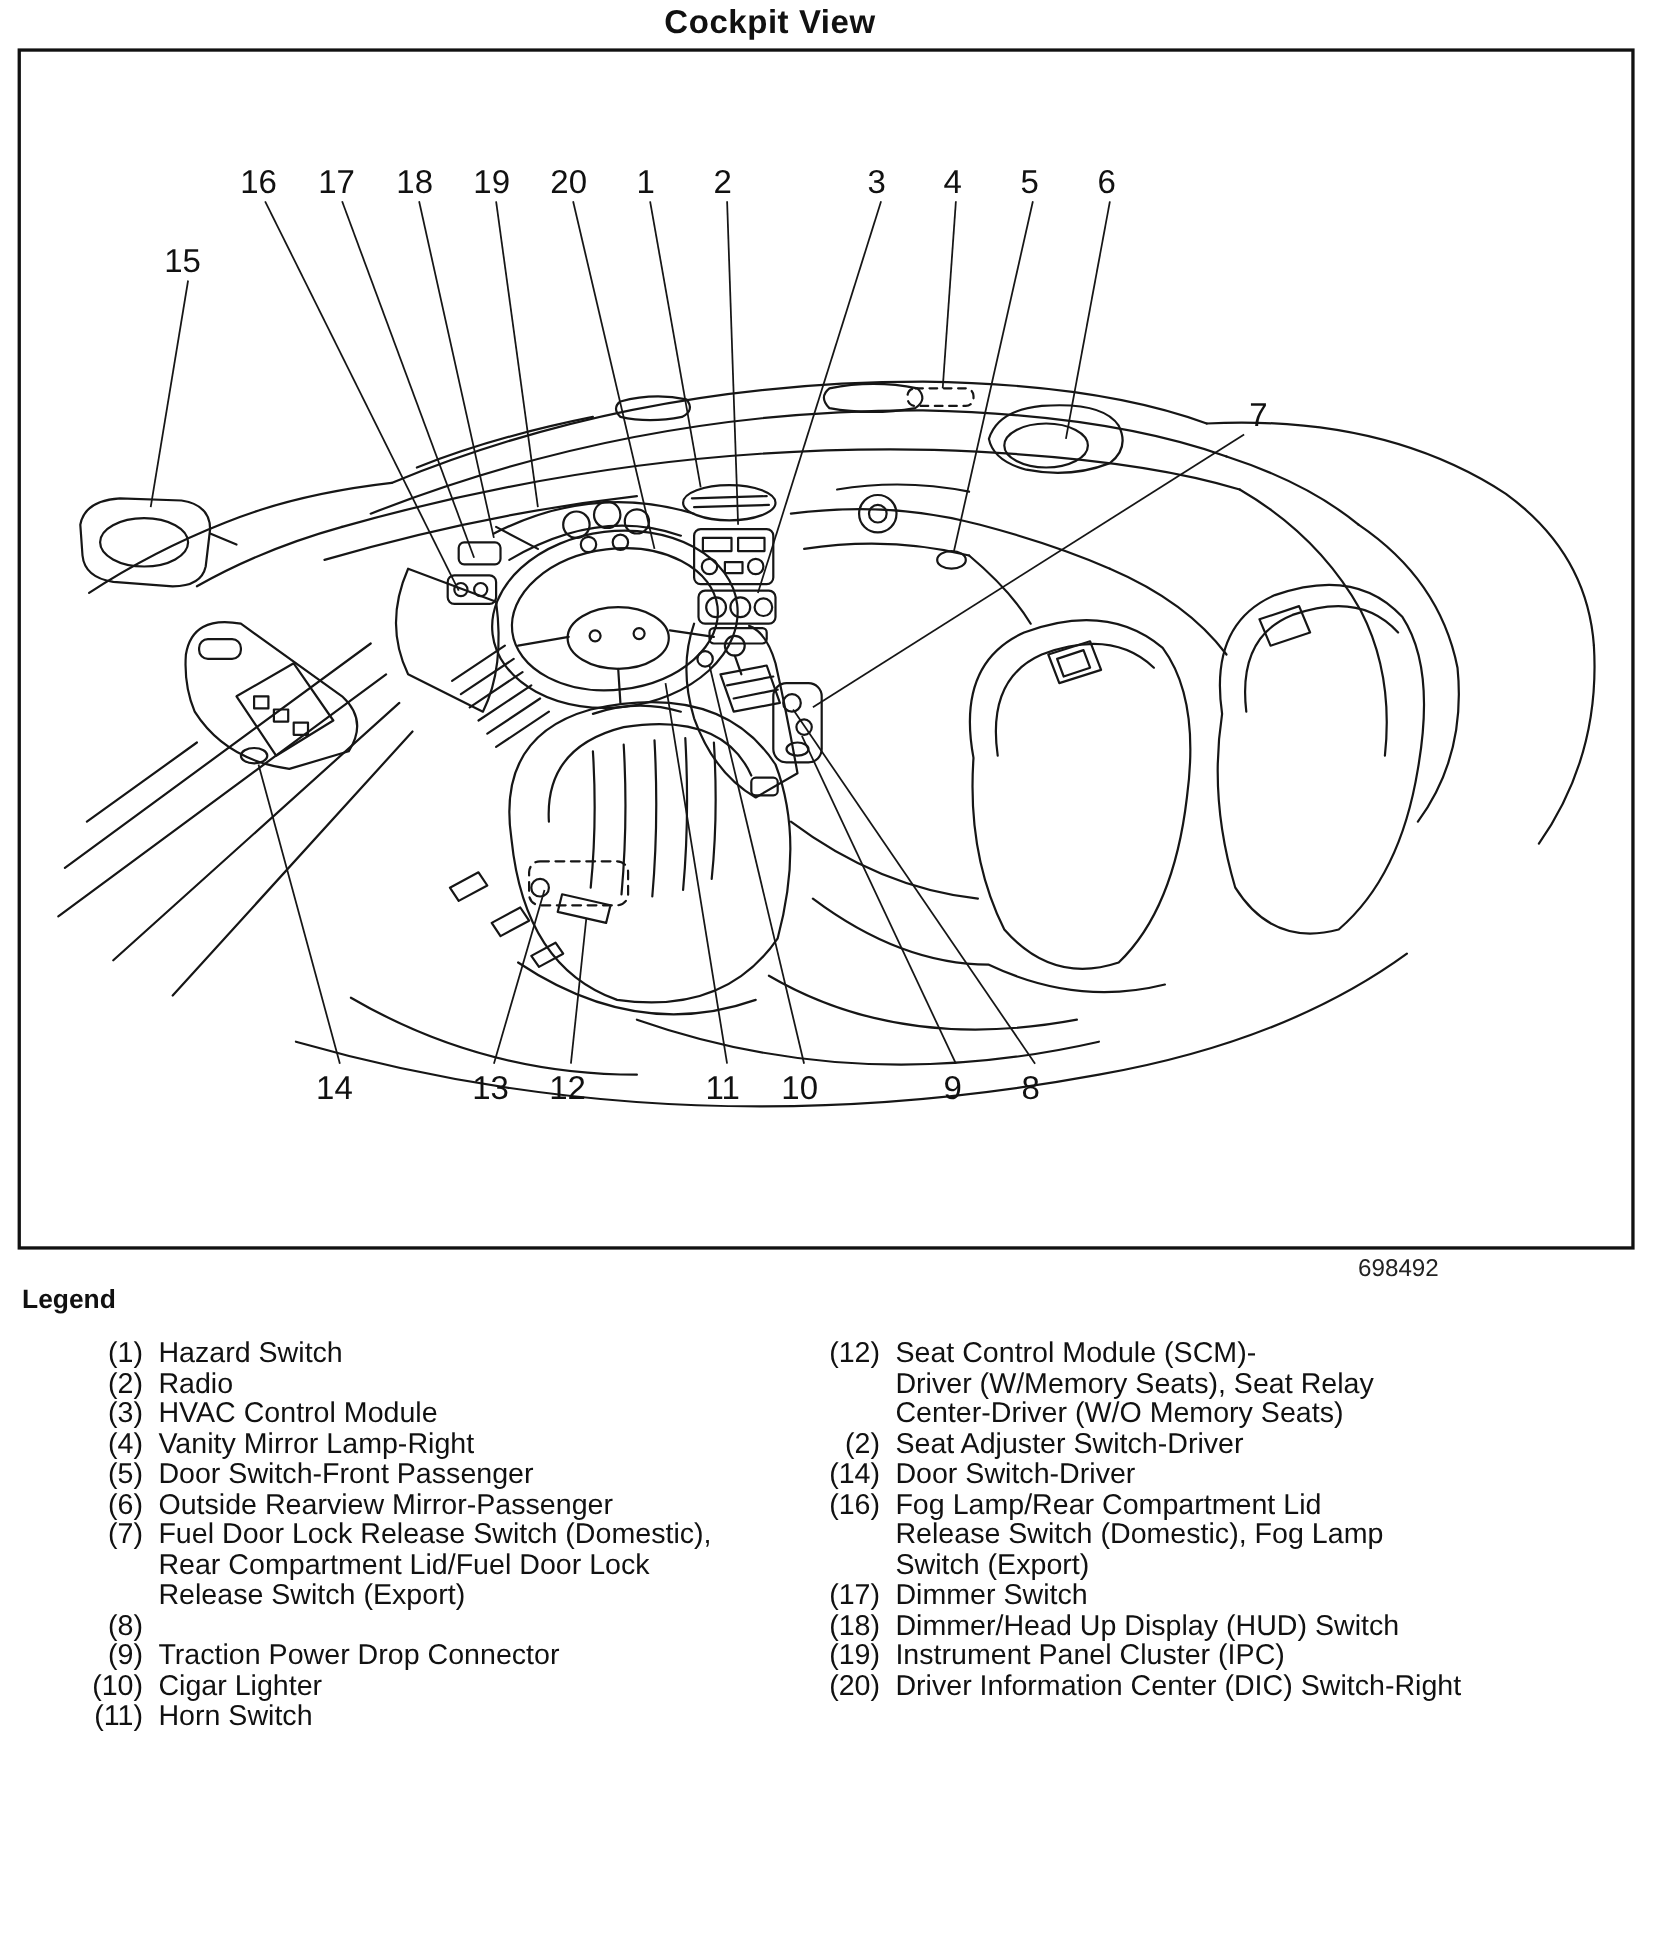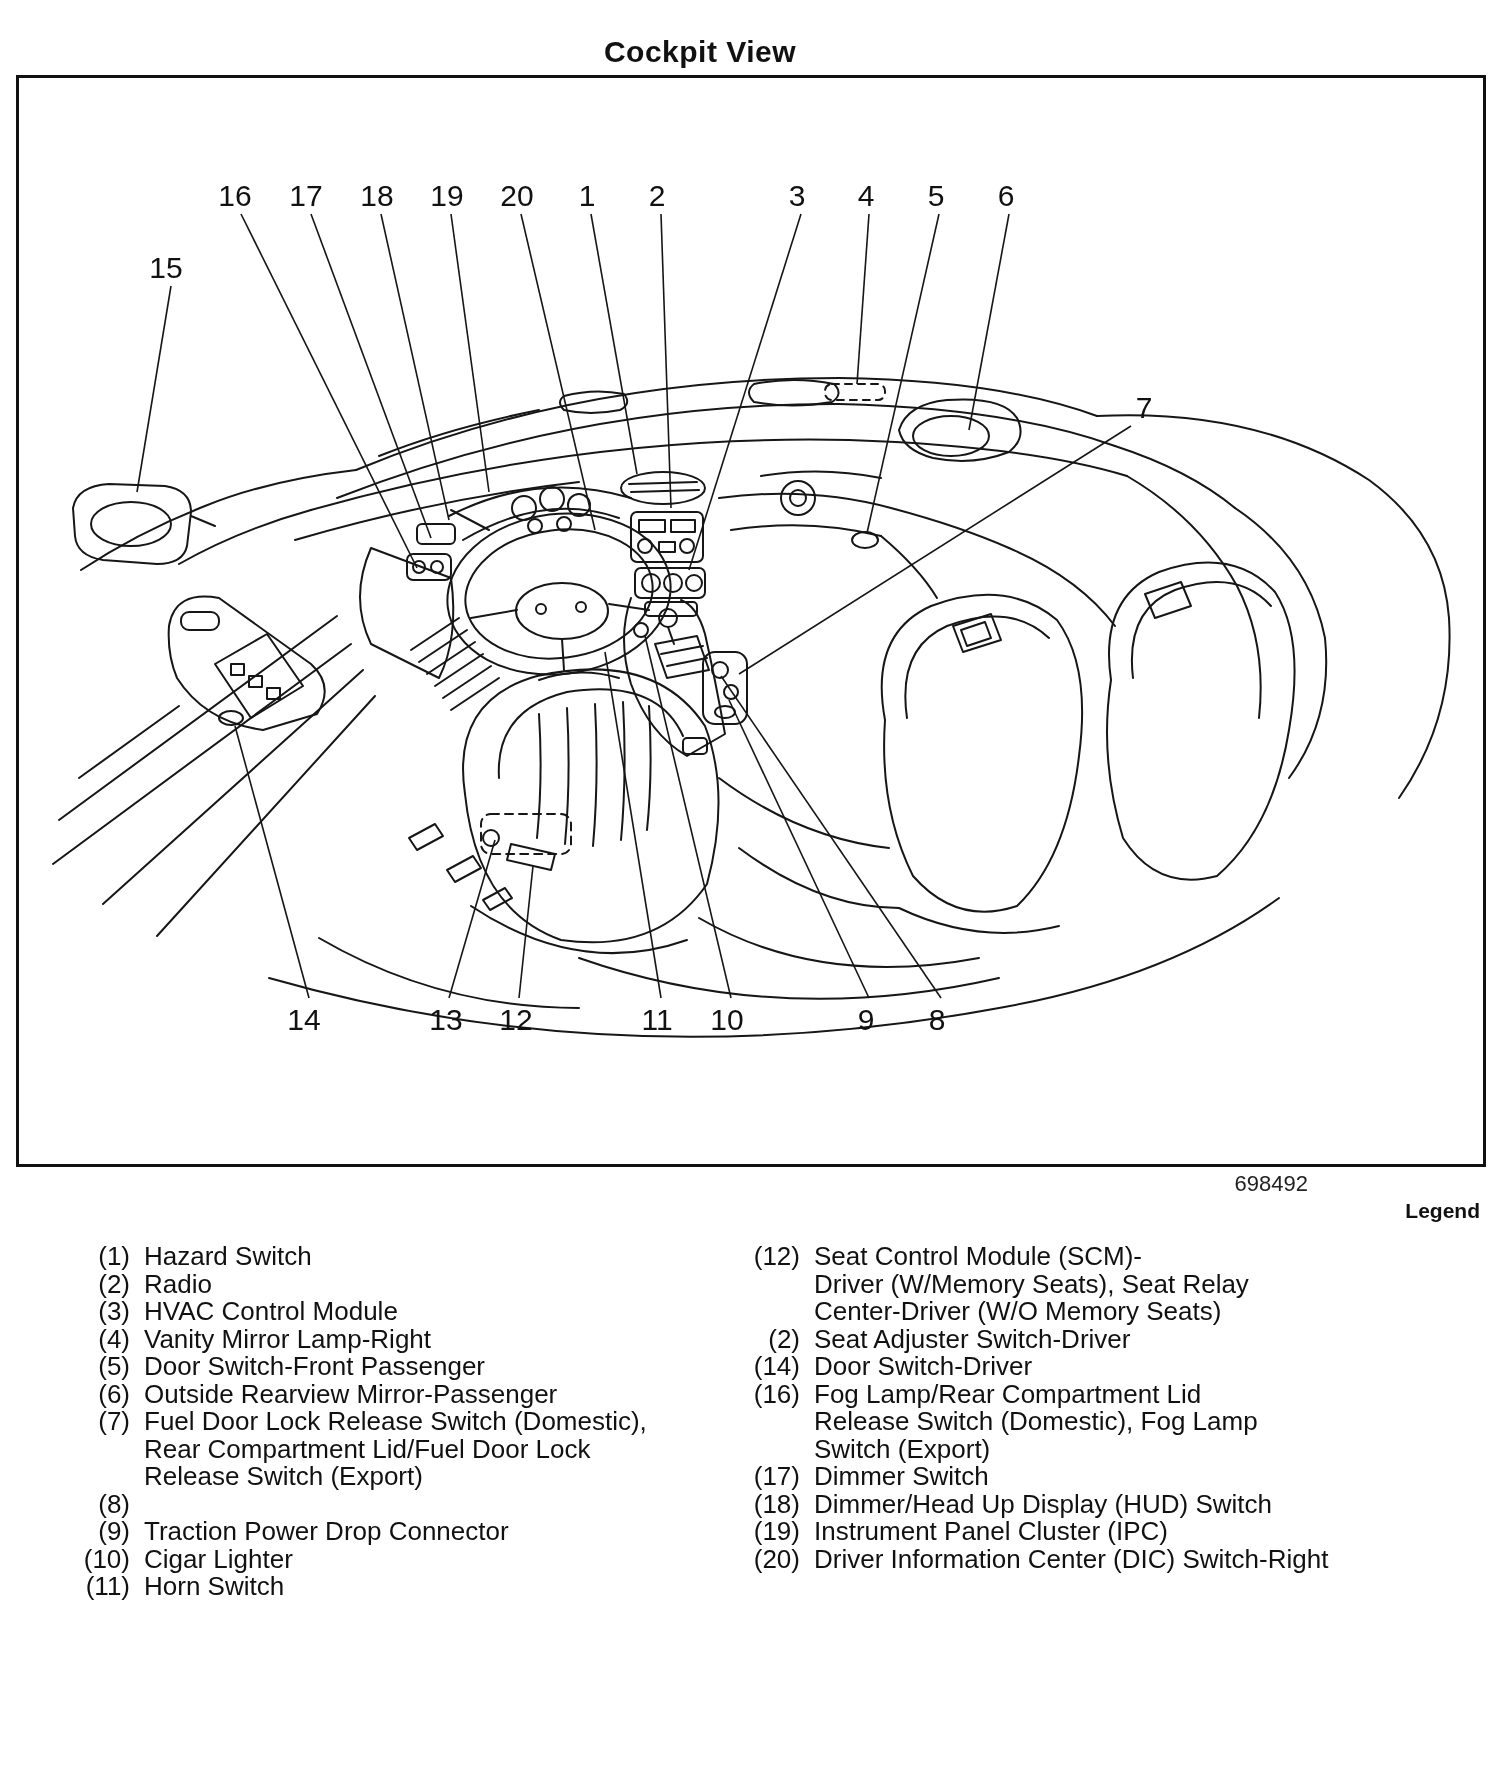--- a/index.html
+++ b/index.html
@@ -2,21 +2,21 @@
 <html><head>
 <meta charset="utf-8">
 <style>
   html, body { margin: 0; padding: 0; background: #ffffff; }
   body {
     width: 1504px; height: 1768px;
     font-family: "Liberation Sans", sans-serif;
     color: #111;
     position: relative;
   }
-  .page { position: absolute; inset: 0; background: #fff; margin-top: 31px; }
+  .page { position: absolute; inset: 0; background: #fff; }
 
   .title {
     position: absolute; top: 4px; left: 0; width: 1400px;
     text-align: center;
     font-size: 30px; font-weight: bold; letter-spacing: 0.5px;
   }
 
   .diagram-frame {
     position: absolute; left: 16px; top: 44px;
     width: 1470px; height: 1092px;
@@ -24,21 +24,21 @@
     background: #fff;
   }
   .diagram-frame svg { display: block; width: 100%; height: 100%; }
 
   .fig-num {
     position: absolute; top: 1140px; right: 196px;
     font-size: 22px; color: #222;
   }
 
   .legend-section { position: absolute; top: 1168px; left: 20px; width: 1460px; }
-  .legend-heading { font-size: 21px; font-weight: bold; text-align: right; }
+  .legend-heading { font-size: 24px; font-weight: bold; }
   .legend-columns { display: flex; margin-top: 20px; }
   .legend-col { display: flex; flex-direction: column; }
   .legend-col.left  { margin-left: 58px; width: 670px; flex-shrink: 0; }
   .legend-col.right { width: 640px; }
   .legend-item { display: flex; font-size: 26px; line-height: 27.5px; }
   .lnum { width: 52px; text-align: right; margin-right: 14px; flex-shrink: 0; }
   .llabel { white-space: pre-line; }
 
   text.callout {
     font-family: "Liberation Sans", sans-serif;

